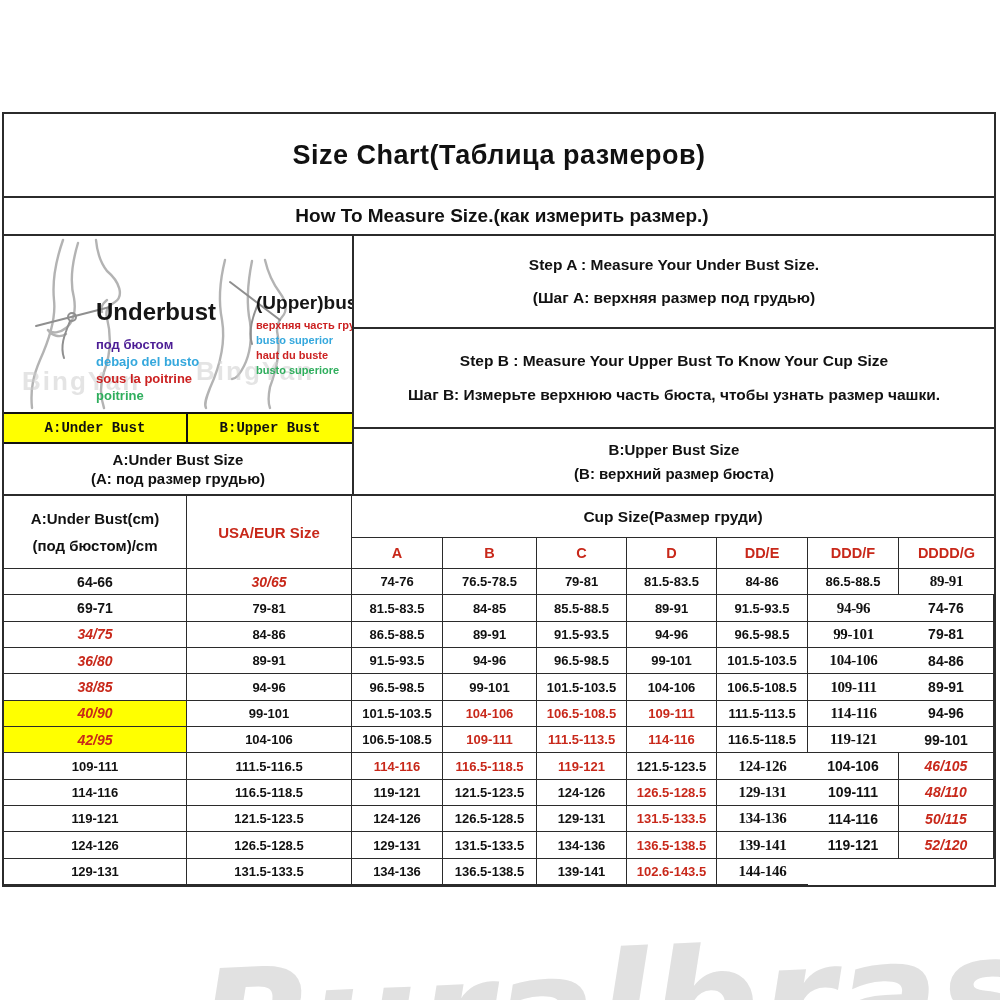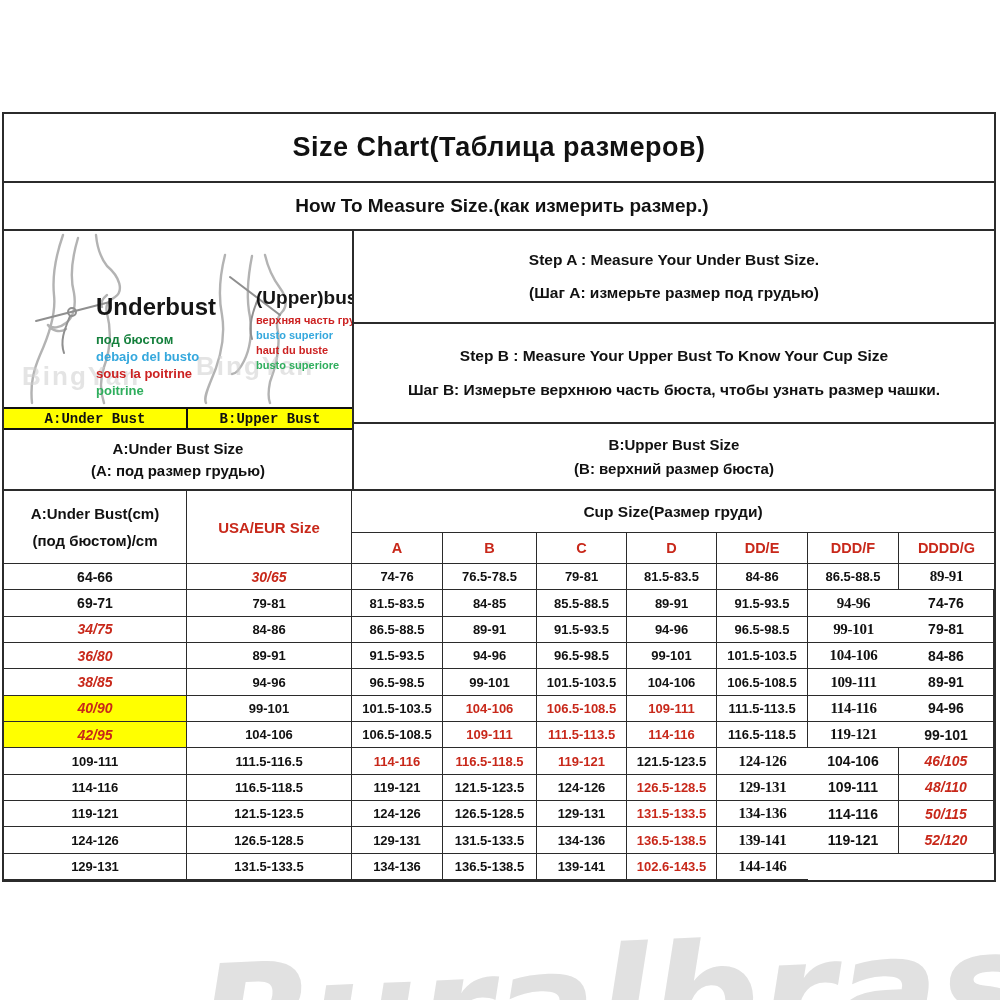--- a/index.html
+++ b/index.html
@@ -12,26 +12,26 @@
   html,body{background:#ffffff;}
   body{
     width:1000px;height:1000px;position:relative;overflow:hidden;
     font-family:"Liberation Sans",sans-serif;color:#111;
   }
   .chart{
     position:absolute;top:112px;left:2px;width:994px;
     border:2px solid var(--line);background:#fff;
   }
   .title-row{
-    height:69px;border-bottom:2px solid var(--line);
+    height:84px;border-bottom:2px solid var(--line);
     display:flex;align-items:center;justify-content:center;
     font-size:27px;font-weight:bold;letter-spacing:.5px;
   }
   .subtitle-row{
-    height:48px;border-bottom:2px solid var(--line);
+    height:38px;border-bottom:2px solid var(--line);
     display:flex;align-items:center;justify-content:center;
     font-size:19px;font-weight:bold;padding-left:6px;
   }
   .mid{height:260px;border-bottom:2px solid var(--line);display:flex;}
   .mid-left{width:350px;border-right:2px solid var(--line);display:flex;flex-direction:column;}
   .figures{height:176px;position:relative;overflow:hidden;}
   .fig-label{position:absolute;}
   .fig-label .fig-heading{font-weight:bold;color:#151515;}
   .fig-label-left{left:92px;top:62px;}
   .fig-label-left .fig-heading{font-size:24px;}
@@ -40,21 +40,21 @@
   .fig-lines{margin-top:4px;font-weight:bold;}
   .fig-label-left .fig-lines{font-size:13px;line-height:17px;}
   .fig-label-right .fig-lines{font-size:11px;line-height:15px;white-space:nowrap;}
   .wm-small{
     position:absolute;color:#cfcfcf;opacity:.55;font-weight:bold;
     font-size:26px;letter-spacing:2px;pointer-events:none;
   }
   .wm-small.one{left:18px;top:130px;}
   .wm-small.two{left:192px;top:120px;}
   .band{
-    height:23px;background:var(--yellow);
+    height:32px;background:var(--yellow);
     border-top:2px solid #111;border-bottom:2px solid #111;
     display:flex;align-items:center;
     font-family:"Liberation Mono",monospace;font-weight:bold;font-size:14px;
   }
   .band-a{width:184px;border-right:2px solid #111;}
   .band-b{flex:1;}
   .band-a,.band-b{height:100%;display:flex;align-items:center;justify-content:center;}
   .ab-box,.b-box{
     flex:1;display:flex;flex-direction:column;align-items:center;justify-content:space-evenly;
     font-weight:bold;font-size:15px;padding:4px 0;
@@ -130,21 +130,21 @@
           <path class="tape" d="M50,24 L100,62"></path>
           <path class="tape" d="M78,46 C72,60 68,74 72,86"></path>
         </svg>
 
         <span class="wm-small one">BingYan</span>
         <span class="wm-small two">BingYan</span>
 
         <div class="fig-label fig-label-left">
           <div class="fig-heading">Underbust</div>
           <div class="fig-lines">
-              <div style="color: #15803d; margin-top: 10px;">под бюстом</div>
+              <div style="color: #4c1d95; margin-top: 10px;">под бюстом</div>
               <div style="color: rgb(53, 168, 221);">debajo del busto</div>
               <div style="color: rgb(204, 34, 34);">sous la poitrine</div>
               <div style="color: rgb(47, 174, 93);">poitrine</div>
             </div>
         </div>
 
         <div class="fig-label fig-label-right">
           <div class="fig-heading">(Upper)bust</div>
           <div class="fig-lines">
               <div style="color: rgb(204, 34, 34);">верхняя часть груди</div>
@@ -162,21 +162,21 @@
 
       <div class="ab-box">
         <div>A:Under Bust Size</div>
         <div>(A: под размер грудью)</div>
       </div>
     </div>
 
     <div class="mid-right">
       <div class="step-a">
         <div>Step A : Measure Your Under Bust Size.</div>
-        <div>(Шаг A: измерьте размер под грудью)</div>
+        <div>(Шаг A: верхняя размер под грудью)</div>
       </div>
       <div class="step-b">
         <div>Step B : Measure Your Upper Bust To Know Your Cup Size</div>
         <div>Шаг B: Измерьте верхнюю часть бюста, чтобы узнать размер чашки.</div>
       </div>
       <div class="b-box">
         <div>B:Upper Bust Size</div>
         <div>(B: верхний размер бюста)</div>
       </div>
     </div>

